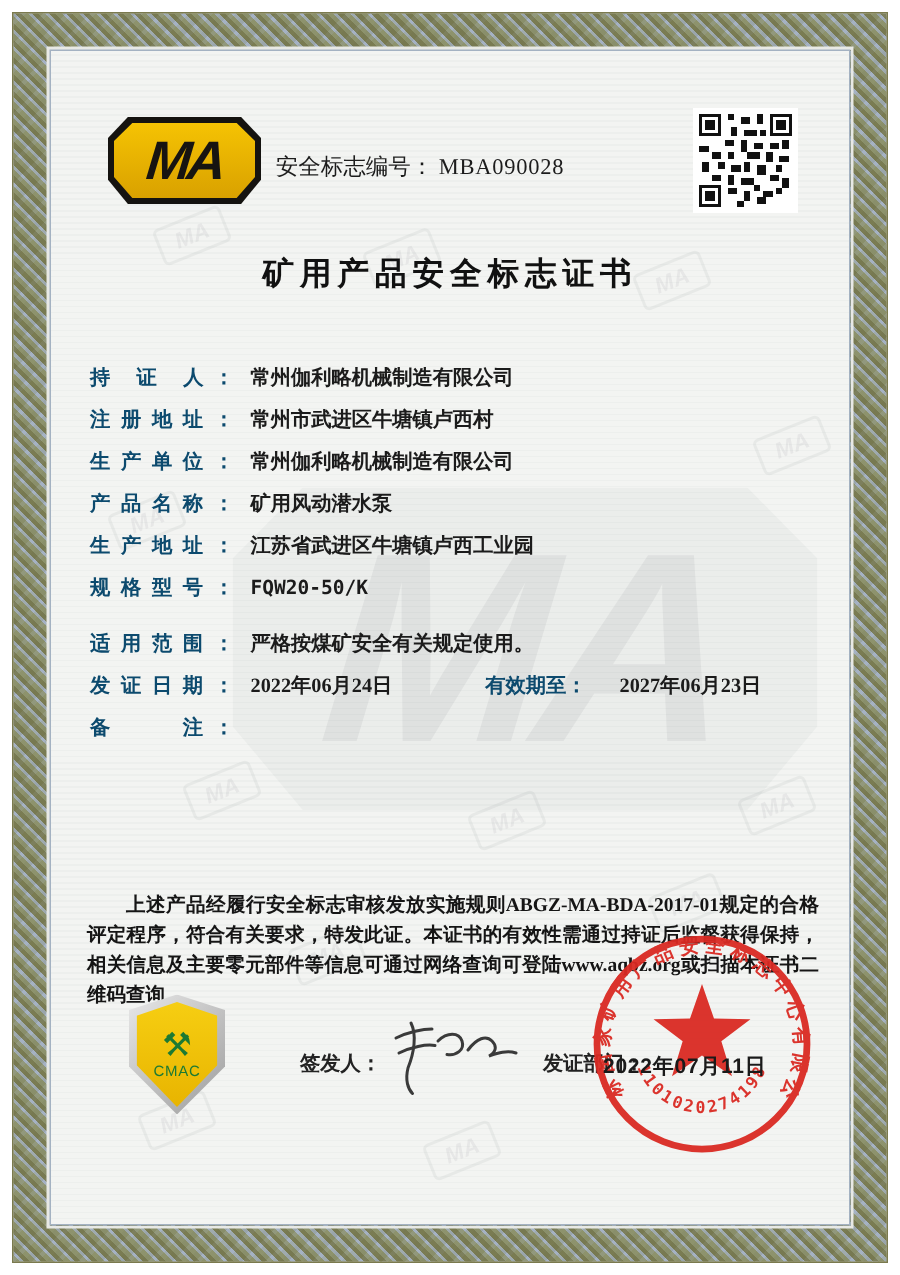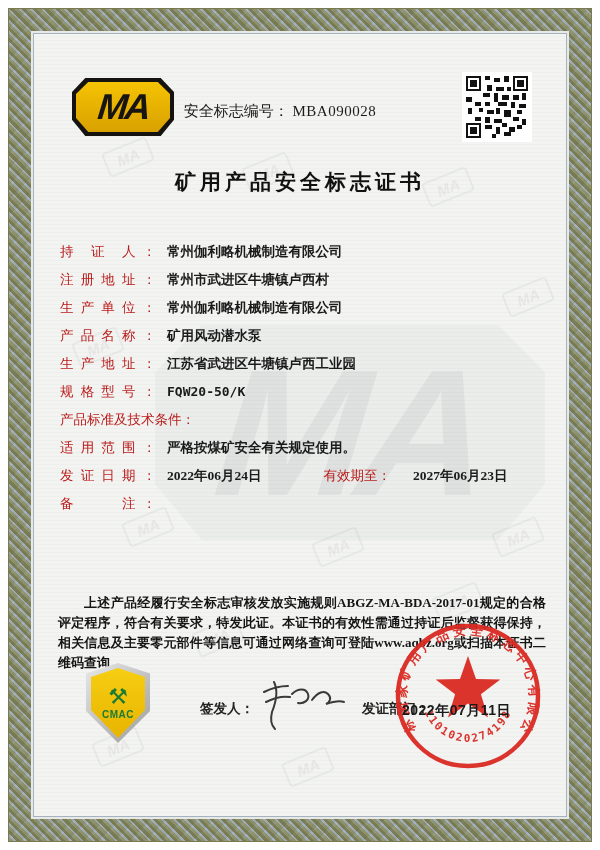--- a/index.html
+++ b/index.html
@@ -62,22 +62,22 @@
   .qr { position:absolute; left:462px; top:72px; width:70px; height:70px; background:#fff; padding:4px; }
   .qr svg { width:100%; height:100%; display:block; }
 
   .title { position:absolute; left:0; right:0; top:168px; text-align:center;
     font-family:"Liberation Serif", serif; font-weight:bold; font-size:21px;
     letter-spacing:4px; color:#111; }
 
   
   .fields { position:absolute; left:60px; right:56px; top:242px; color:#1b1b1b; }
   .frow { display:flex; align-items:baseline; margin-bottom:8px; line-height:20px; }
-  .flabel { font-weight:normal; font-size:13.5px; width:96px; flex:none;
-    text-align:justify; text-align-last:justify; color:#b91c1c; }
+  .flabel { font-weight:bold; font-size:13.5px; width:96px; flex:none;
+    text-align:justify; text-align-last:justify; color:#0c4a6e; }
   .flabel.wide { width:auto; text-align-last:auto; flex:none; }
   .fvalue { font-weight:bold; font-size:13.5px; margin-left:11px;
     font-family:"Liberation Serif", serif; }
   .fvalue.mono { font-family:"DejaVu Sans Mono", monospace; font-size:13px; }
   .frow .pair2 { margin-left:62px; display:flex; align-items:baseline; }
   .frow .pair2 .flabel { width:auto; text-align-last:auto; }
   .frow .pair2 .fvalue { margin-left:22px; }
 
   
   .statement { position:absolute; left:58px; right:54px; top:566px;
@@ -88,21 +88,21 @@
   
   .cmac { position:absolute; left:86px; top:663px; width:64px; height:80px;
     clip-path:polygon(50% 0, 100% 13%, 100% 60%, 50% 100%, 0 60%, 0 13%);
     background:linear-gradient(135deg,#e8e8e8,#9c9c9c);
     display:flex; align-items:center; justify-content:center; }
   .cmac-inner { width:54px; height:70px;
     clip-path:polygon(50% 0, 100% 13%, 100% 60%, 50% 100%, 0 60%, 0 13%);
     background:linear-gradient(#f6ce12,#e8b400);
     display:flex; flex-direction:column; align-items:center; justify-content:center; gap:1px; }
   .cmac-emblem { color:#1c7a33; font-size:22px; line-height:1; }
-  .cmac-text { color:#1c7a33; font-weight:700; font-size:10px; letter-spacing:.5px; }
+  .cmac-text { color:#1c7a33; font-weight:400; font-size:10px; letter-spacing:.5px; }
 
   .signer-label { position:absolute; left:200px; top:700px; font-weight:bold; font-size:13.5px; color:#222; }
   .sig { position:absolute; left:258px; top:672px; width:90px; height:62px; }
   .dept-label { position:absolute; left:362px; top:700px; font-weight:bold; font-size:13.5px; color:#222; }
 
   .seal { position:absolute; left:388px; top:616px; width:160px; height:160px; opacity:.95; }
   .seal-date { position:absolute; left:402px; top:702px; font-weight:bold; font-size:14px;
     color:#1a1a1a; letter-spacing:.5px; z-index:5; }
 </style>
 </head>
@@ -214,21 +214,20 @@
   </div>
   <div class="frow">
     <span class="flabel">生产地址：</span>
     <span class="fvalue">江苏省武进区牛塘镇卢西工业园</span>
   </div>
   <div class="frow">
     <span class="flabel">规格型号：</span>
     <span class="fvalue mono">FQW20-50/K</span>
   </div>
   <div class="frow">
-    <span class="flabel wide">产品标准及技术条件：</span>
   </div>
   <div class="frow">
     <span class="flabel">适用范围：</span>
     <span class="fvalue">严格按煤矿安全有关规定使用。</span>
   </div>
   <div class="frow" style="margin-top:6px">
     <span class="flabel">发证日期：</span>
     <span class="fvalue">2022年06月24日</span>
     <span class="pair2">
       <span class="flabel">有效期至：</span>

